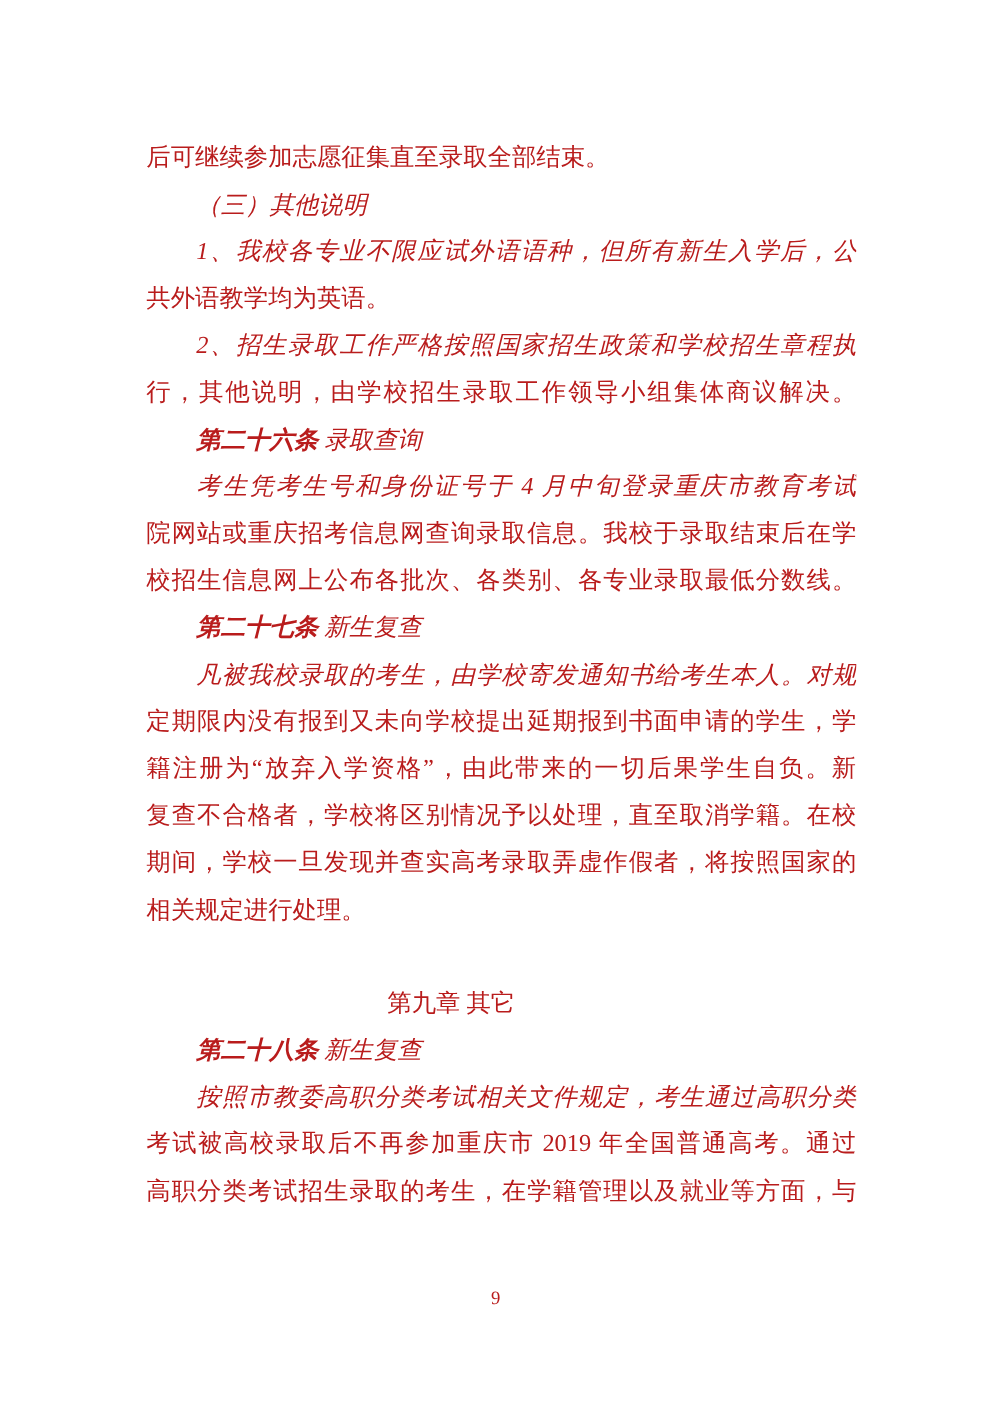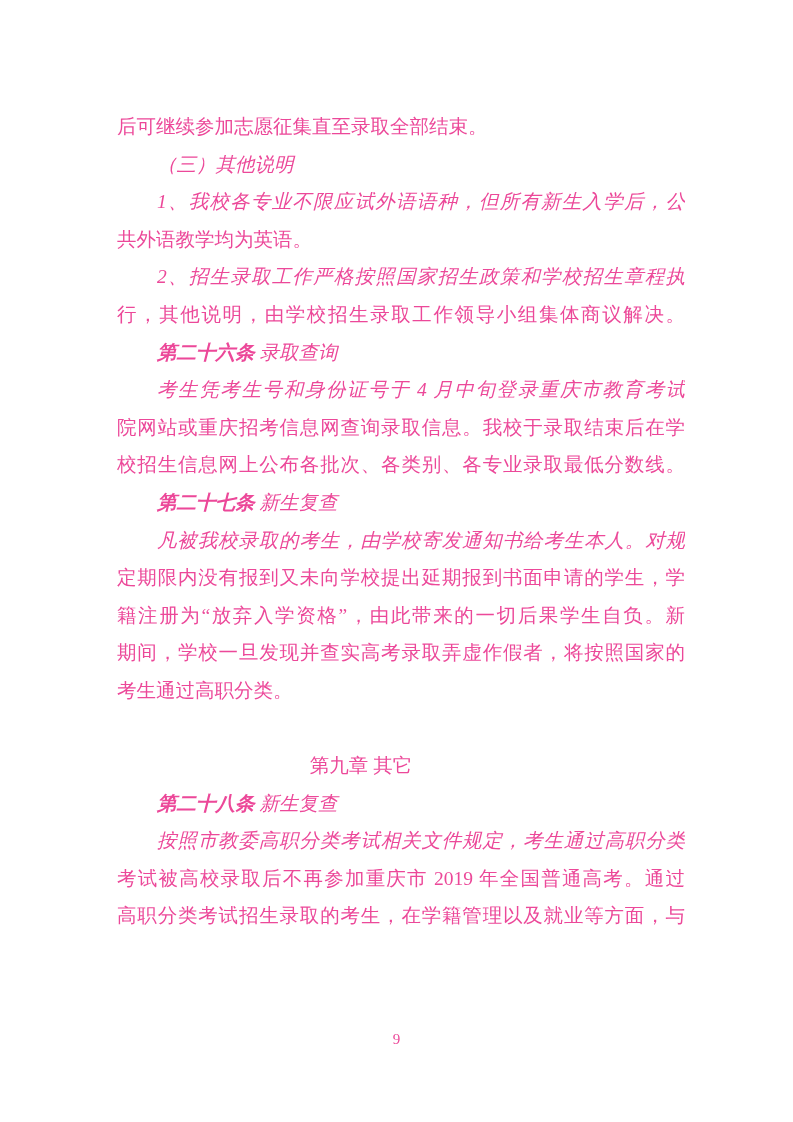--- a/index.html
+++ b/index.html
@@ -7,21 +7,21 @@
     padding: 0;
     background: #ffffff;
   }
   .page {
     position: relative;
     width: 793px;
     height: 1122px;
     background: #ffffff;
     overflow: hidden;
     font-family: "Liberation Serif", "DejaVu Serif", serif;
-    color: #ec4899;
+    color: #b91c1c;
   }
   .textblock {
     position: absolute;
     left: 117px;
     top: 108px;
     width: 568px;
     font-size: 19.5px;
     line-height: 37.6px;
   }
   .line {
@@ -71,22 +71,23 @@
       <div class="line indent justify"><span>2、招生录取工作严格按照国家招生政策和学校招生章程执</span></div>
       <div class="line justify"><span>行，其他说明，由学校招生录取工作领导小组集体商议解决。</span></div>
       <div class="line indent"><span class="bold">第二十六条</span><span> 录取查询</span></div>
       <div class="line indent justify"><span>考生凭考生号和身份证号于 4 月中旬登录重庆市教育考试</span></div>
       <div class="line justify"><span>院网站或重庆招考信息网查询录取信息。我校于录取结束后在学</span></div>
       <div class="line justify"><span>校招生信息网上公布各批次、各类别、各专业录取最低分数线。</span></div>
       <div class="line indent"><span class="bold">第二十七条</span><span> 新生复查</span></div>
       <div class="line indent justify"><span>凡被我校录取的考生，由学校寄发通知书给考生本人。对规</span></div>
       <div class="line justify"><span>定期限内没有报到又未向学校提出延期报到书面申请的学生，学</span></div>
       <div class="line justify"><span>籍注册为“放弃入学资格”，由此带来的一切后果学生自负。新</span></div>
+      <div class="line justify"><span>复查不合格者，学校将区别情况予以处理，直至取消学籍。在校</span></div>
       <div class="line justify"><span>期间，学校一旦发现并查实高考录取弄虚作假者，将按照国家的</span></div>
-      <div class="line"><span>考生通过高职分类。</span></div>
+      <div class="line"><span>相关规定进行处理。</span></div>
       <div class="line blank"></div>
       <div class="line center"><span>第九章 其它</span></div>
       <div class="line indent"><span class="bold">第二十八条</span><span> 新生复查</span></div>
       <div class="line indent justify"><span>按照市教委高职分类考试相关文件规定，考生通过高职分类</span></div>
       <div class="line justify"><span>考试被高校录取后不再参加重庆市 2019 年全国普通高考。通过</span></div>
       <div class="line justify"><span>高职分类考试招生录取的考生，在学籍管理以及就业等方面，与</span></div>
     </div>
   <div class="footer">
     <span>9</span>
   </div>

